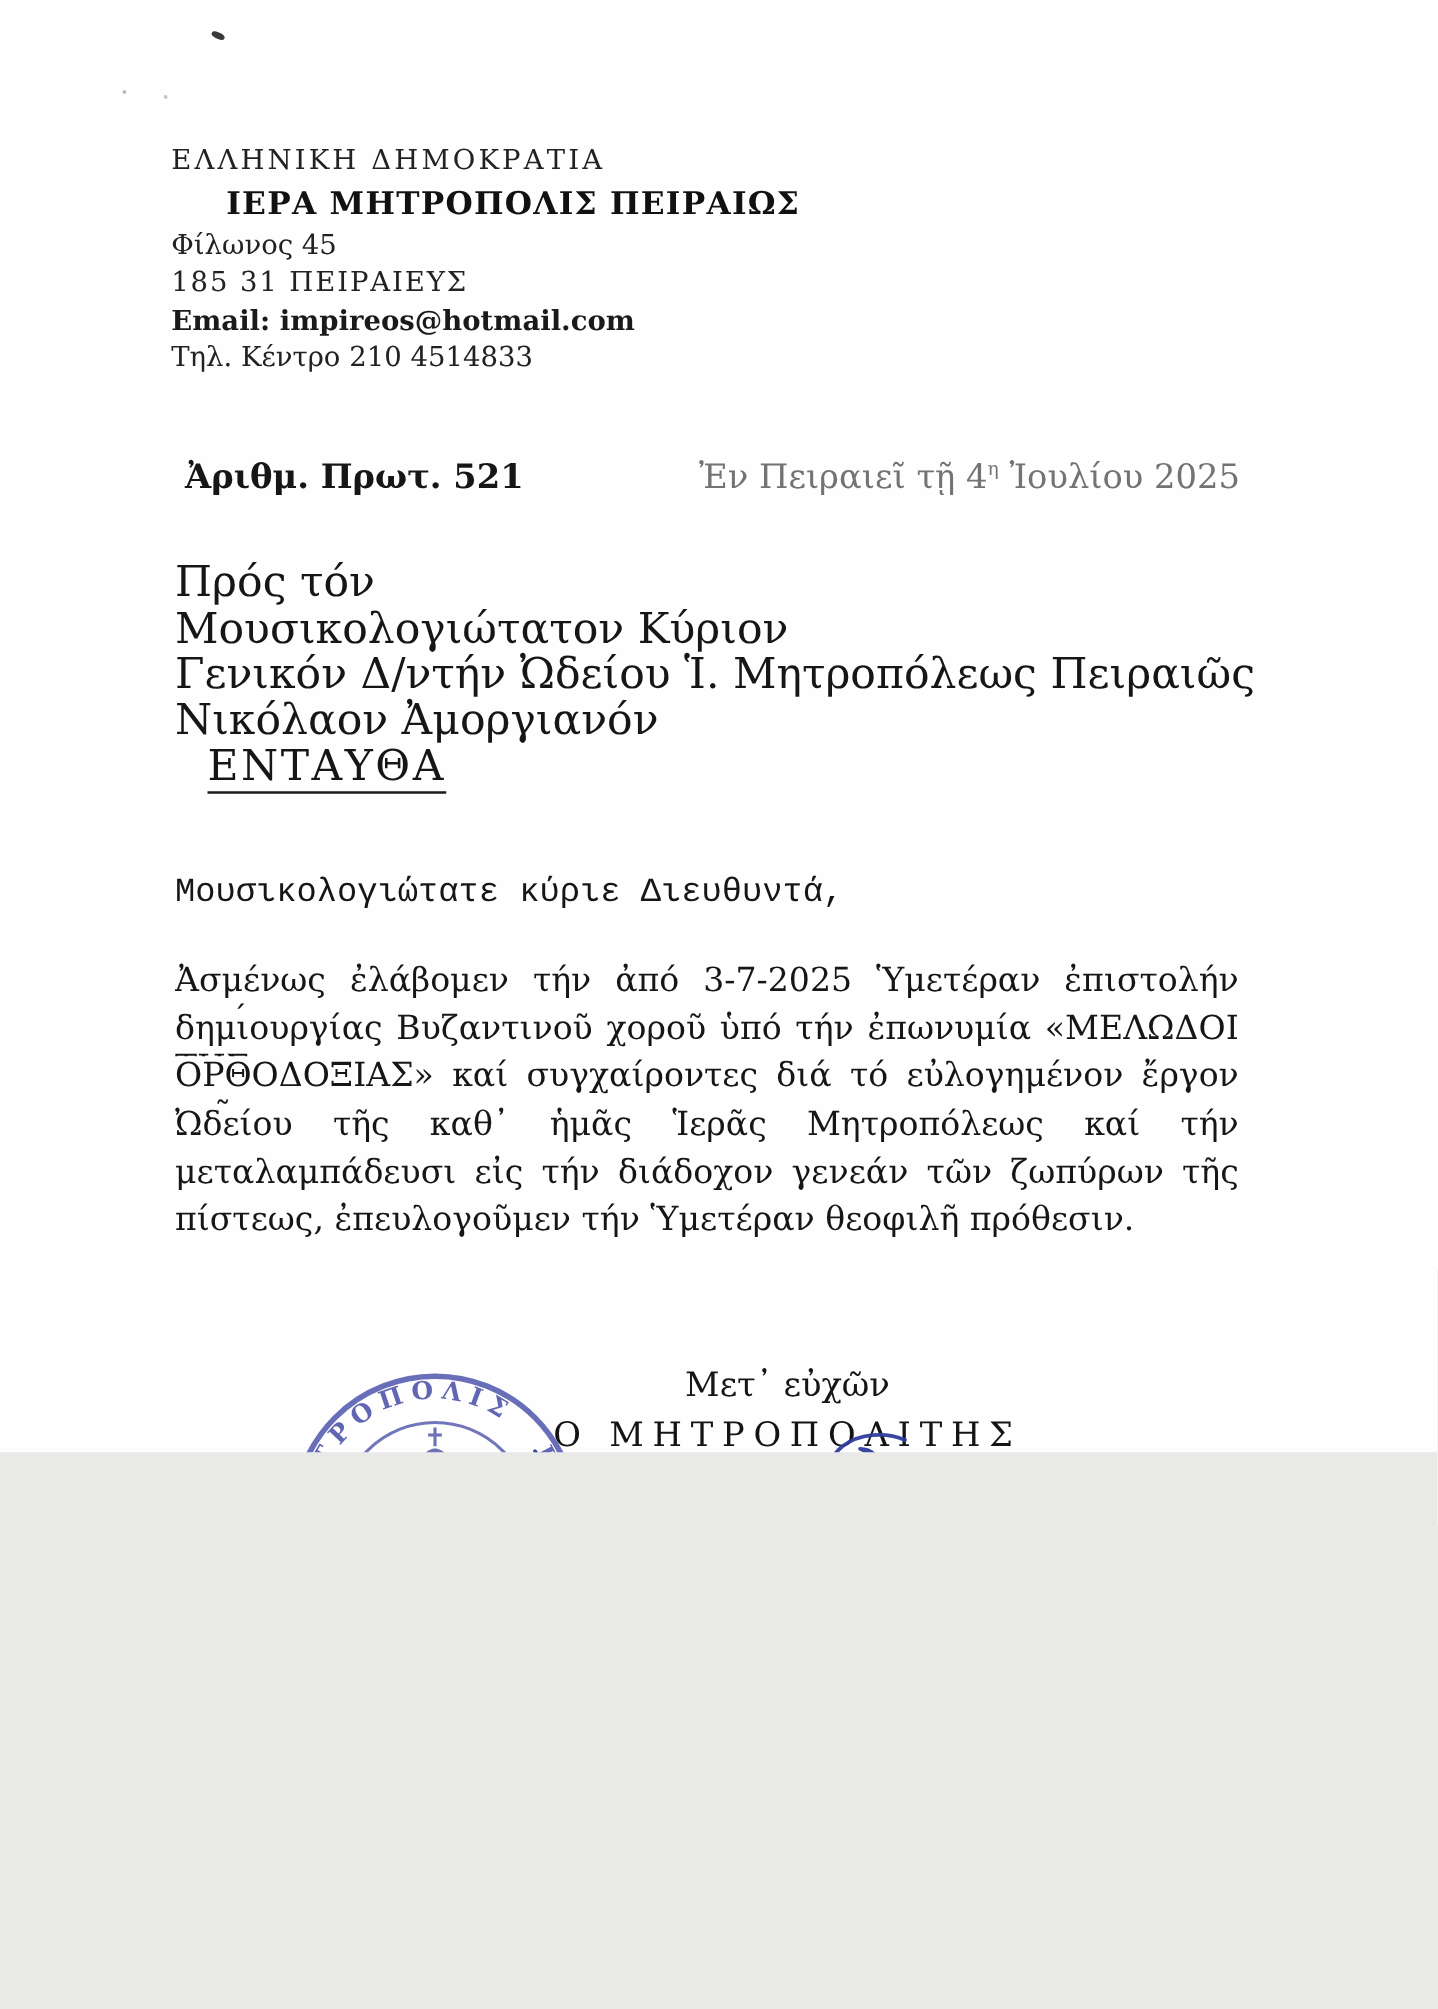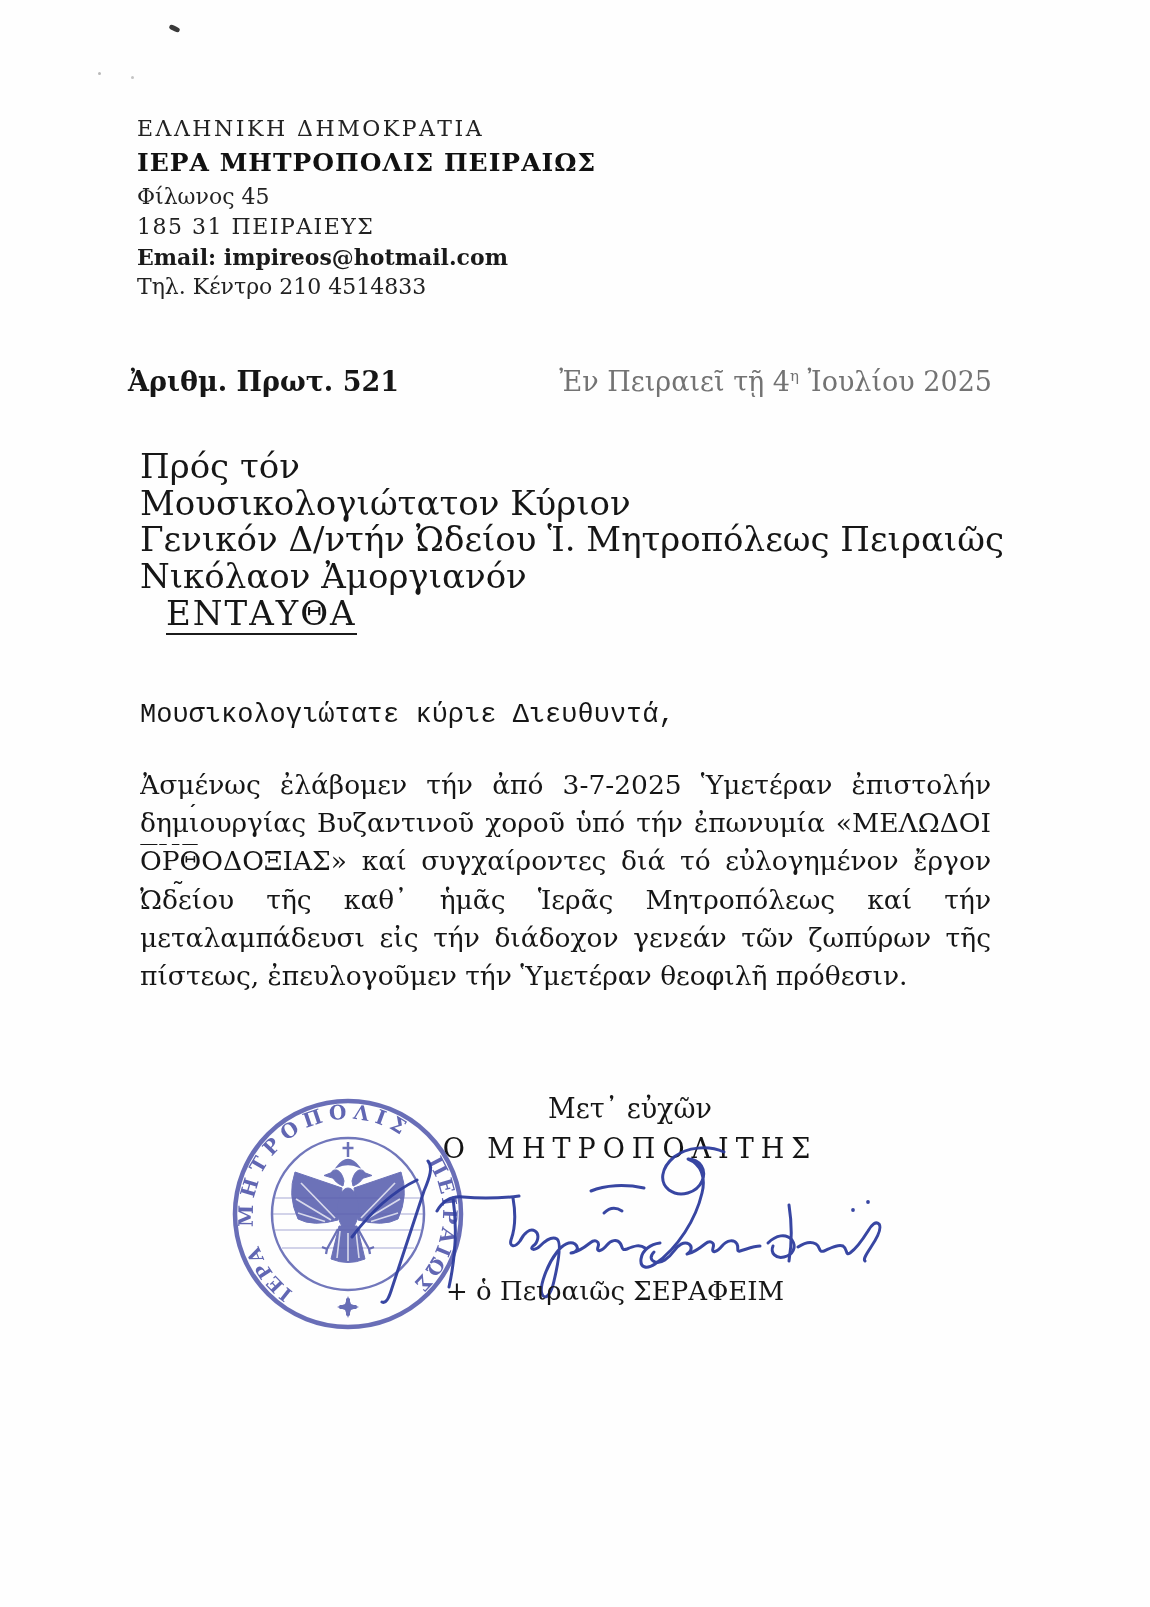--- a/index.html
+++ b/index.html
@@ -1,37 +1,37 @@
 <!DOCTYPE html>
 <html><head>
 <meta charset="utf-8">
 <style>
   html,body{margin:0;padding:0;background:#e9e9e7;}
   .page{
-    position:relative;width:1150px;height:1607px;margin:0 auto;
+    position:relative;width:1150px;height:1162px;margin:0 auto;
     background:#fefefe;overflow:hidden;
     font-family:"DejaVu Serif", "Liberation Serif", serif;
     color:#1b1b1b;
   }
   
   .artifact{position:absolute;border-radius:50%;}
   .a1{left:169px;top:26px;width:11px;height:5px;background:#3a3a3a;transform:rotate(25deg);border-radius:40%;}
   .a2{left:98px;top:72px;width:3px;height:3px;background:#b9b9b9;}
   .a3{left:131px;top:76px;width:3px;height:3px;background:#c4c4c4;}
 
   
   .letterhead{position:absolute;left:137px;top:118px;line-height:1.0;}
   .lh-country{font-size:22px;letter-spacing:2.5px;color:#222;margin-bottom:10px;}
-  .lh-org{font-size:25px;font-weight:700;letter-spacing:1px;color:#111;margin-bottom:11px;}
+  .lh-org{font-size:25px;font-weight:700;letter-spacing:1px;color:#111;margin-bottom:11px;margin-left:44px;}
   .lh-line{font-size:22px;color:#222;margin-bottom:8px;}
   .lh-postal{letter-spacing:1.5px;}
   .lh-email{font-weight:700;color:#1a1a1a;}
 
   
-  .ref-protocol{position:absolute;left:128px;top:366px;font-size:27px;font-weight:700;color:#161616;}
+  .ref-protocol{position:absolute;left:148px;top:366px;font-size:27px;font-weight:700;color:#161616;}
   .ref-date{position:absolute;right:158px;top:366px;font-size:27px;color:#737373;}
   .ref-date sup{font-size:15px;}
 
   
   .recipient{position:absolute;left:140px;top:448px;font-size:34px;line-height:36.5px;color:#161616;}
   .recipient .loc{display:inline-block;margin-top:1px;letter-spacing:2px;border-bottom:2.5px solid #1b1b1b;padding-bottom:1px;margin-left:26px;}
 
   
   .salutation{position:absolute;left:140px;top:700px;font-size:27px;color:#161616;font-family:Liberation Mono, monospace;}
 

